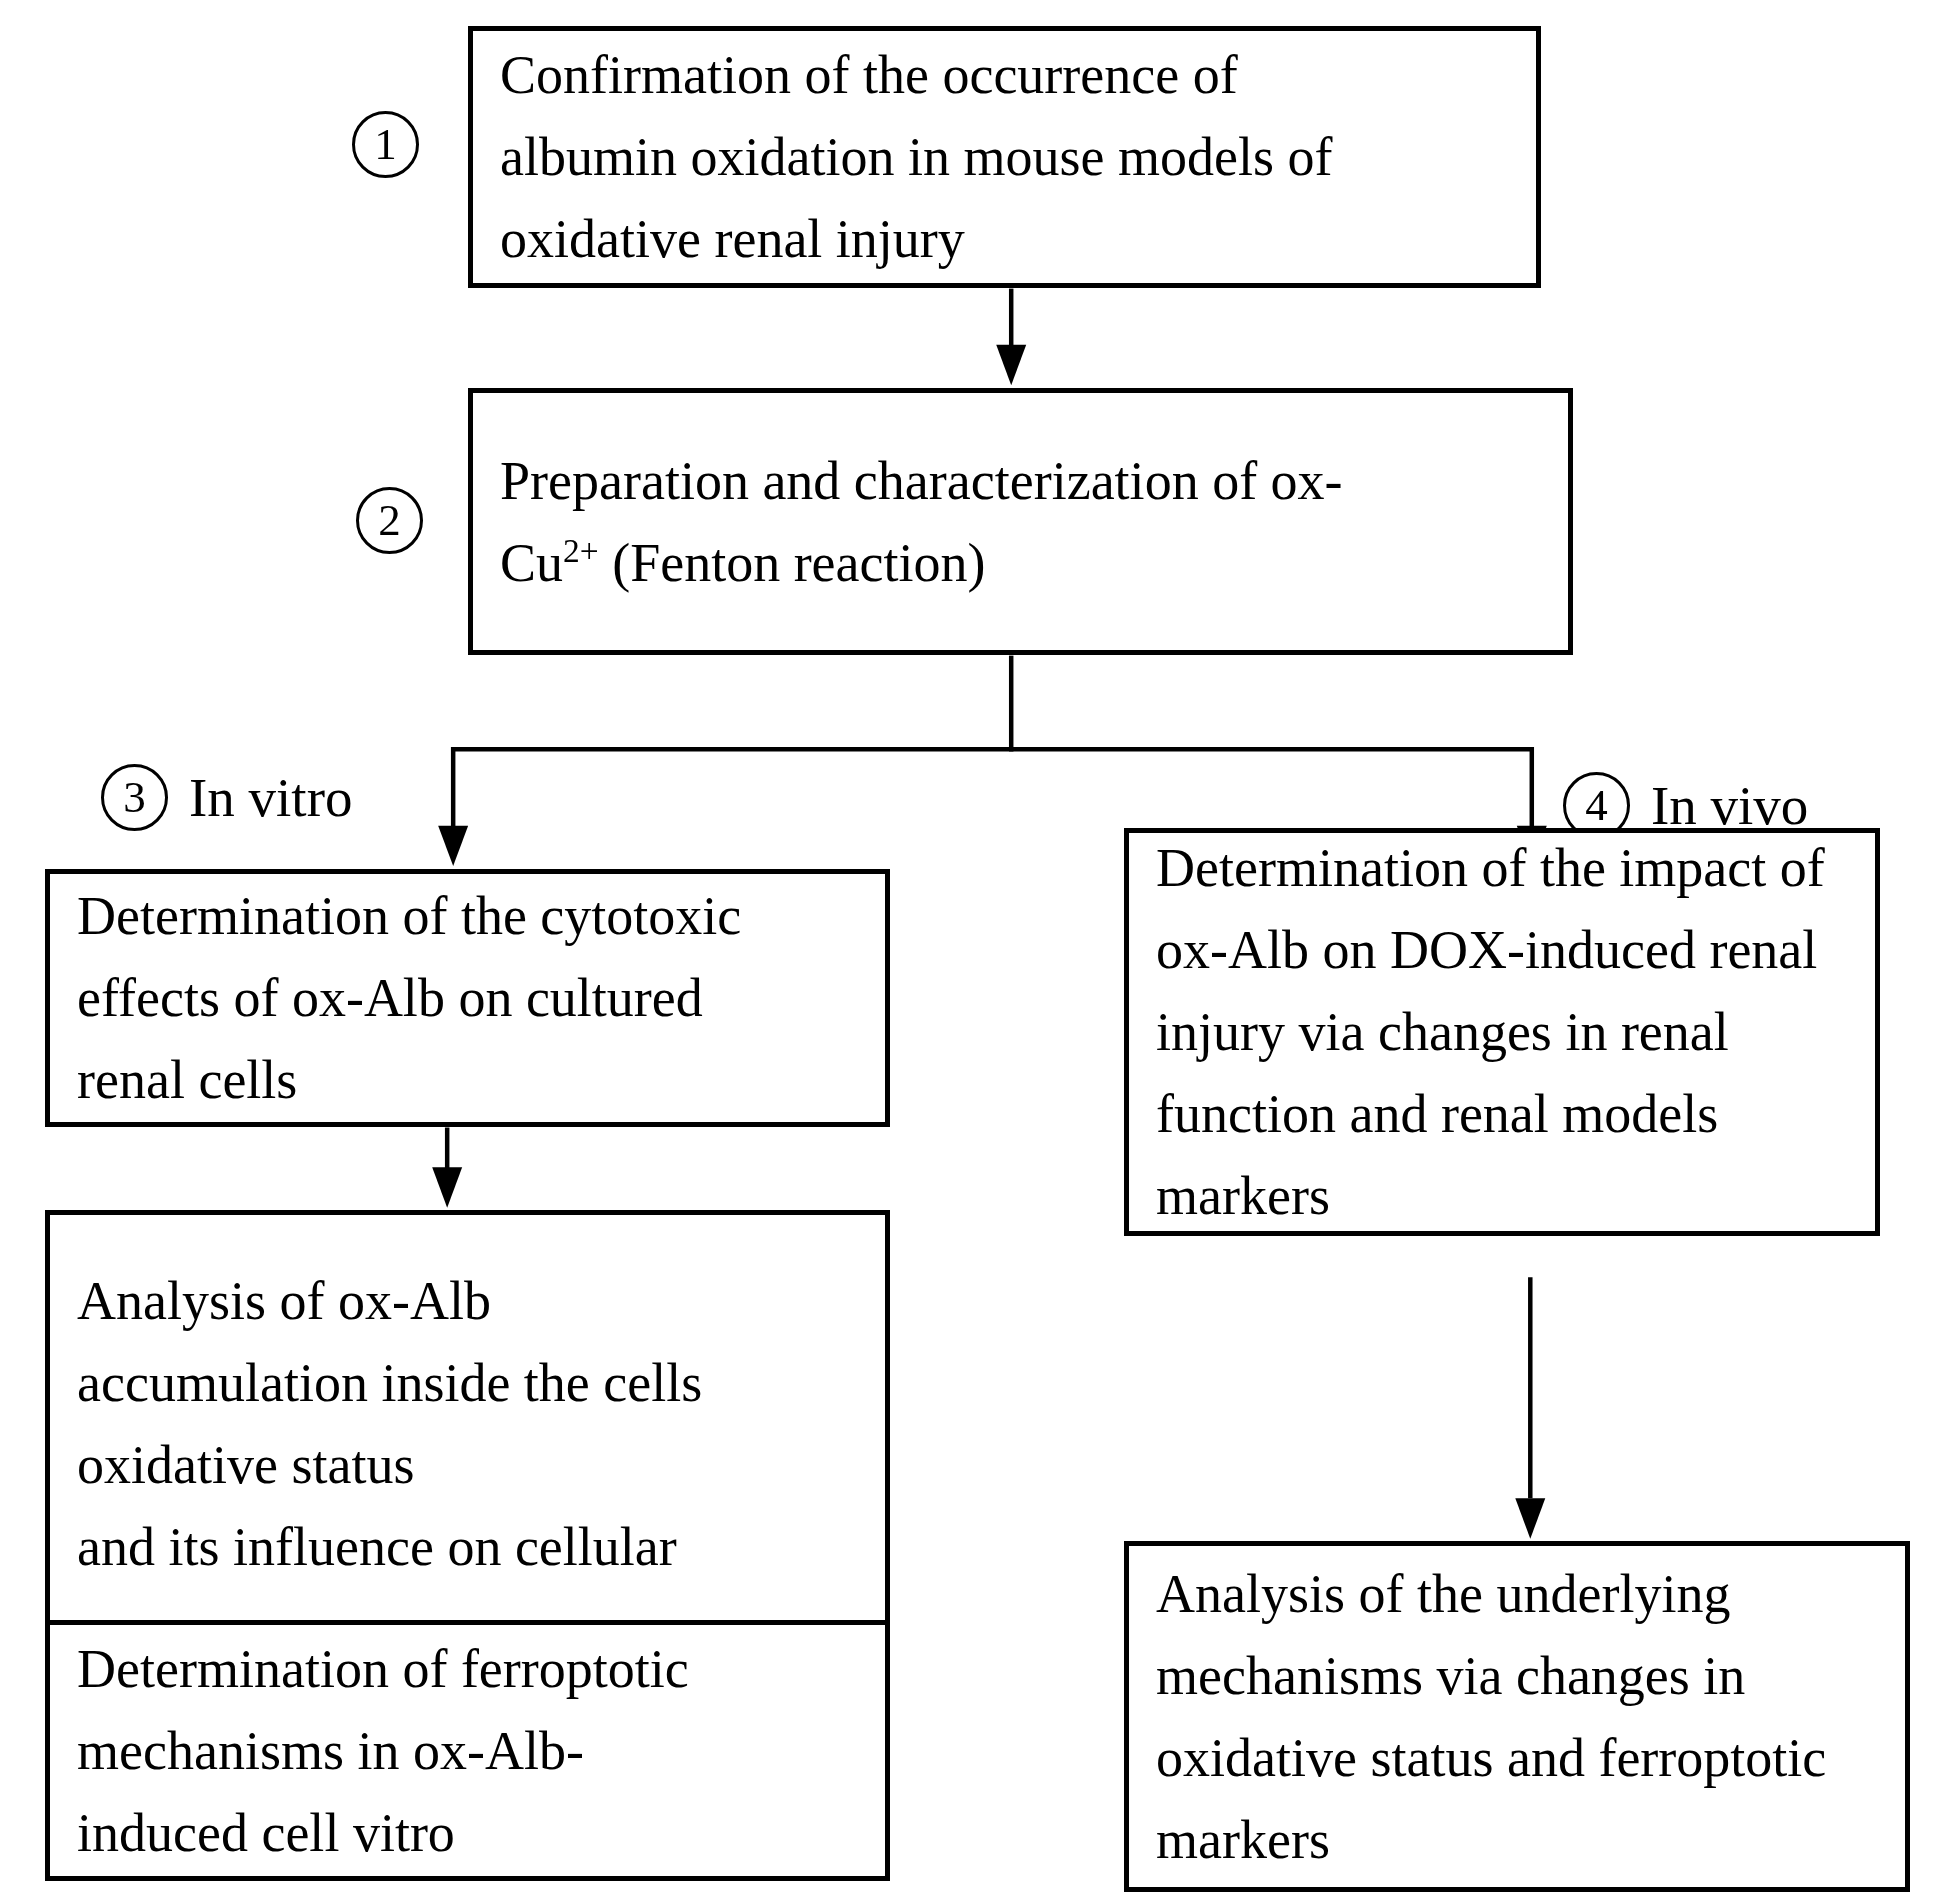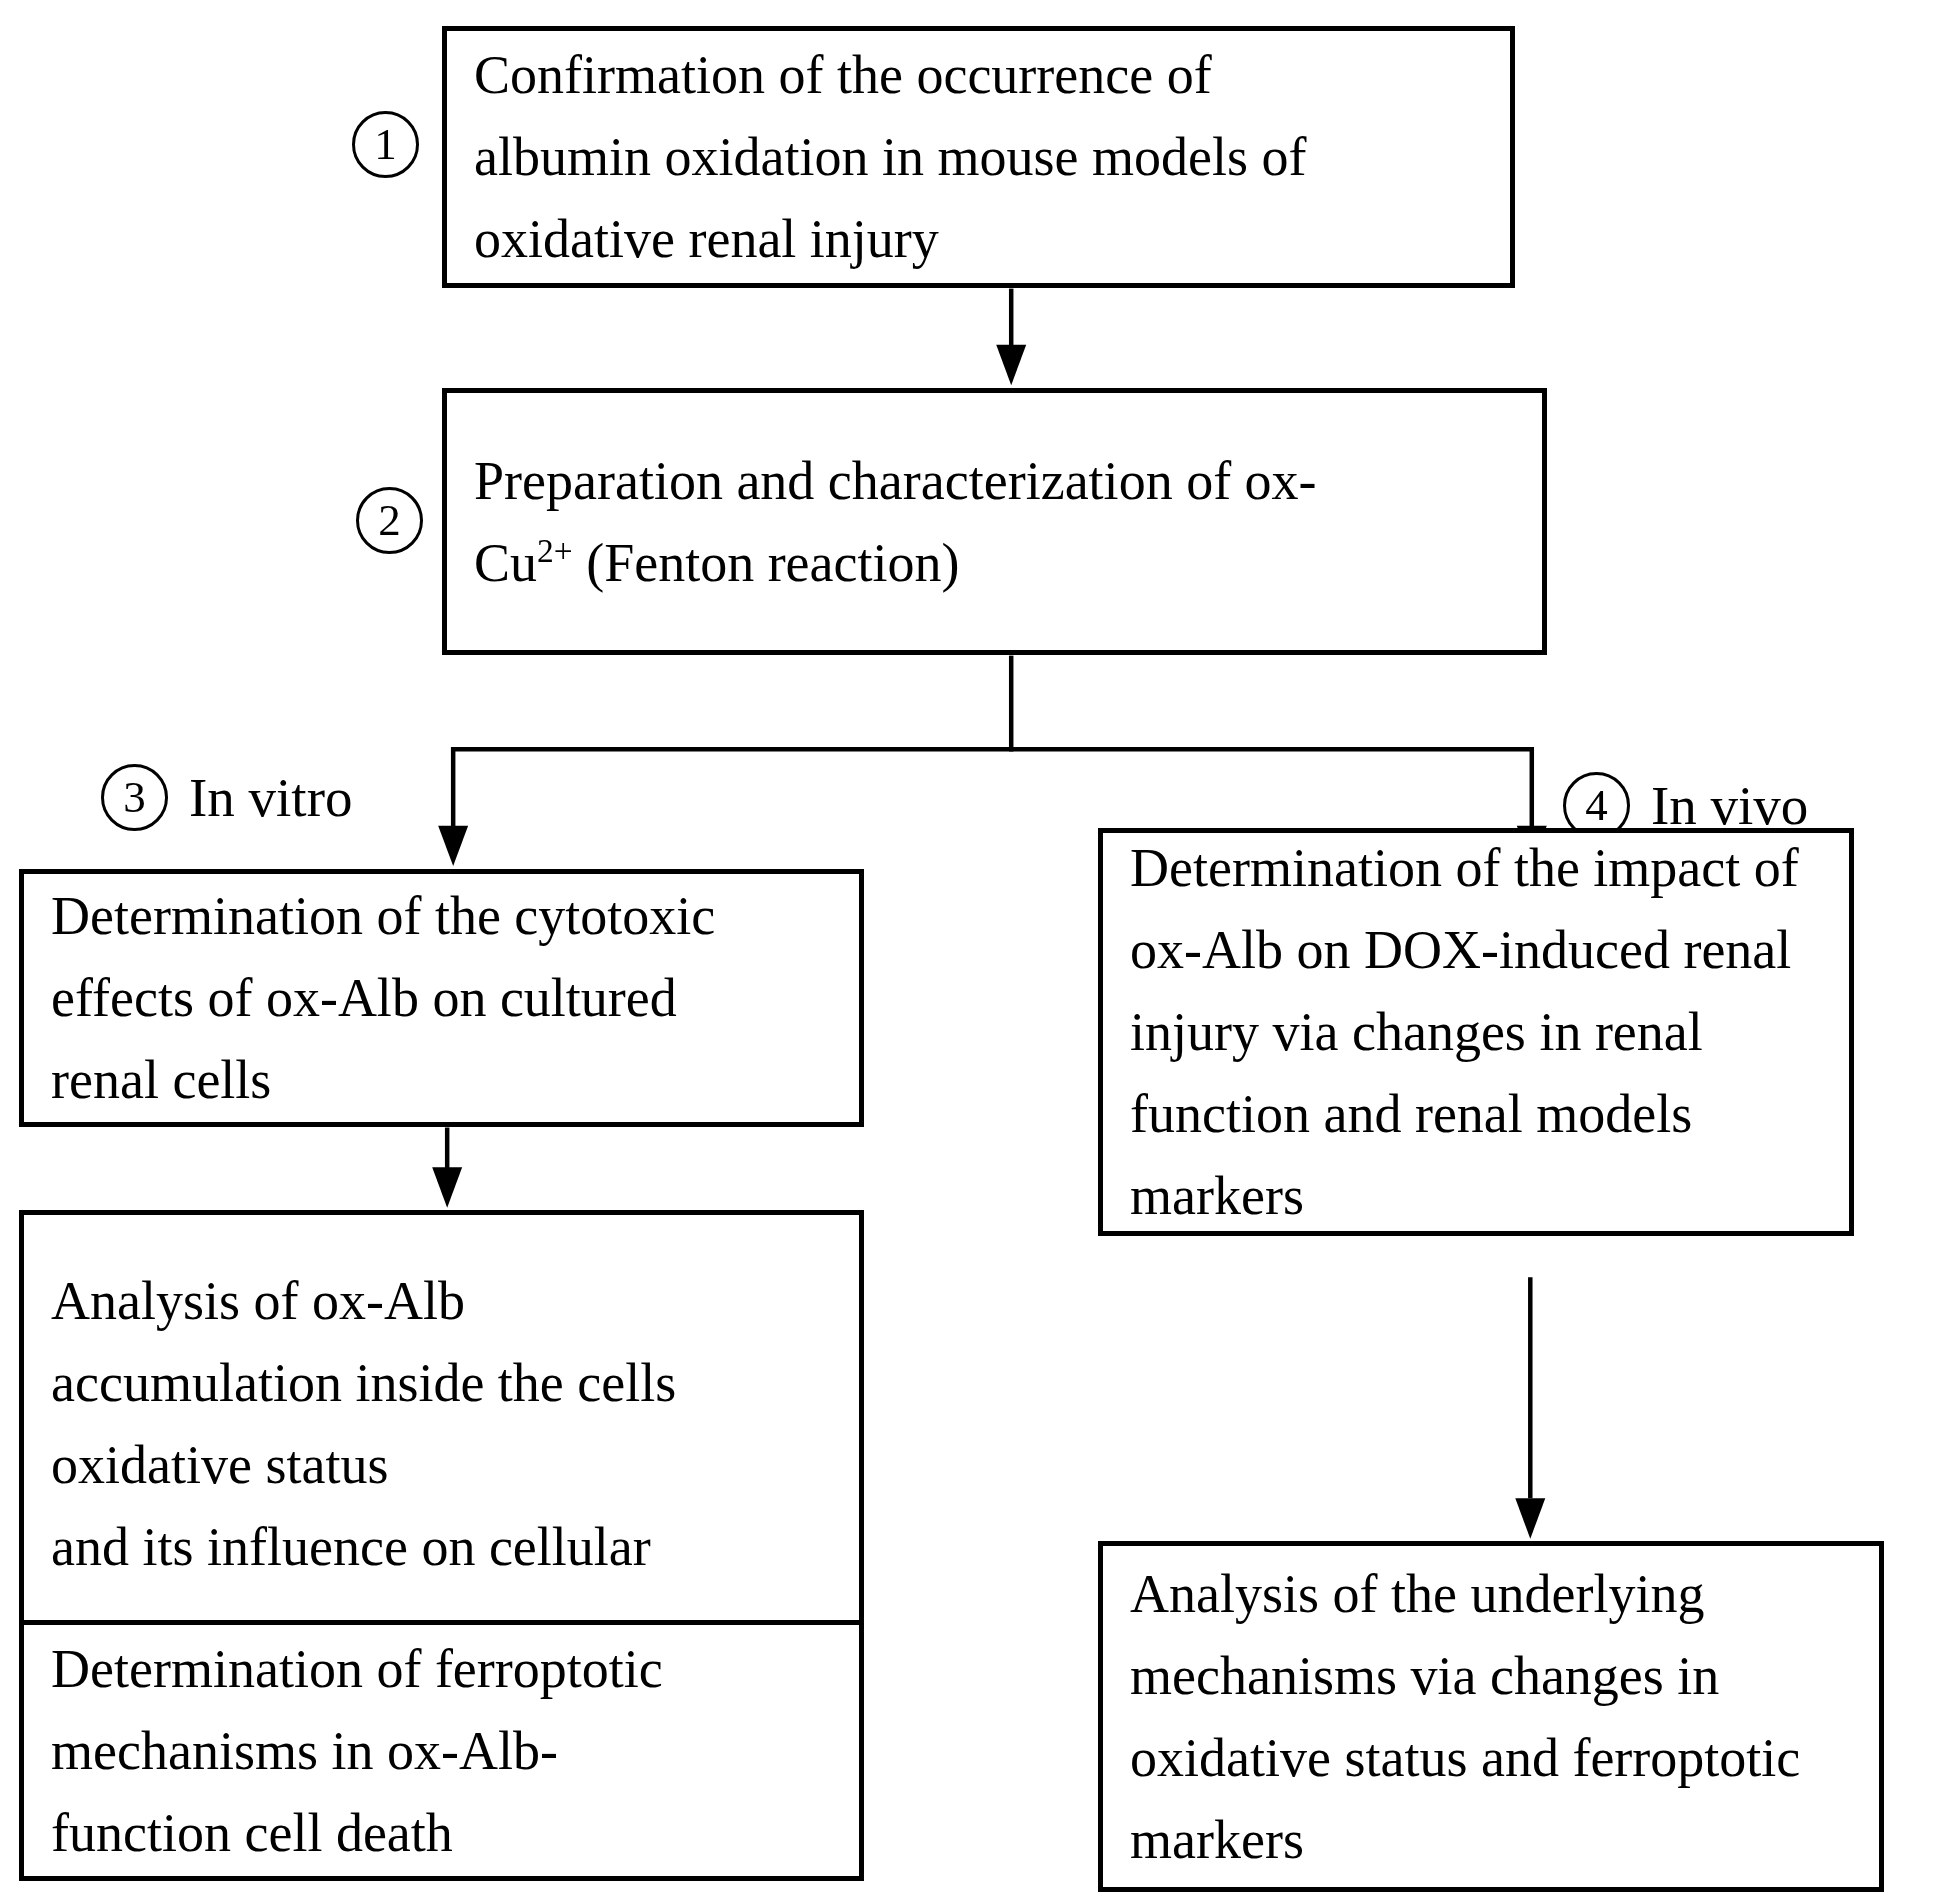--- a/index.html
+++ b/index.html
@@ -23,20 +23,21 @@
     box-sizing: border-box;
     border: 5.2px solid #000000;
     background: #ffffff;
     display: flex;
     flex-direction: column;
     justify-content: center;
     padding: 4.5px 18px 4.5px 27px;
     font-size: 54px;
     line-height: 82px;
     white-space: nowrap;
+    margin-left: 26px;
   }
   .node-box1   { left: 442px;  top: 26px;   width: 1073px; height: 262px; }
   .node-box2   { left: 442px;  top: 388px;  width: 1105px; height: 267px; }
   .node-vitro1 { left: 19px;   top: 869px; width: 845px; height: 258px; }
   .node-vitro2 { left: 19px;   top: 1210px; width: 845px; height: 427px; }
   .node-vitro3 { left: 19px;   top: 1620px; width: 845px; height: 261px; }
   .node-vivo1  { left: 1098px; top: 828px; width: 756px; height: 408px; }
   .node-vivo2  { left: 1098px; top: 1541px; width: 786px; height: 351px; }
   .badge {
     position: absolute;
@@ -162,21 +163,21 @@
         <div>accumulation inside the cells</div>
         <div>oxidative status</div>
         <div>and its influence on cellular</div>
       </div>
   </div>
 
   <div class="node node-vitro3">
     <div>
         <div>Determination of ferroptotic</div>
         <div>mechanisms in ox-Alb-</div>
-        <div>function cell death</div>
+        <div>induced cell vitro</div>
       </div>
   </div>
 
   <div class="node node-vivo1">
     <div>
         <div>Determination of the impact of</div>
         <div>ox-Alb on DOX-induced renal</div>
         <div>injury via changes in renal</div>
         <div>function and renal models</div>
         <div>markers</div>

